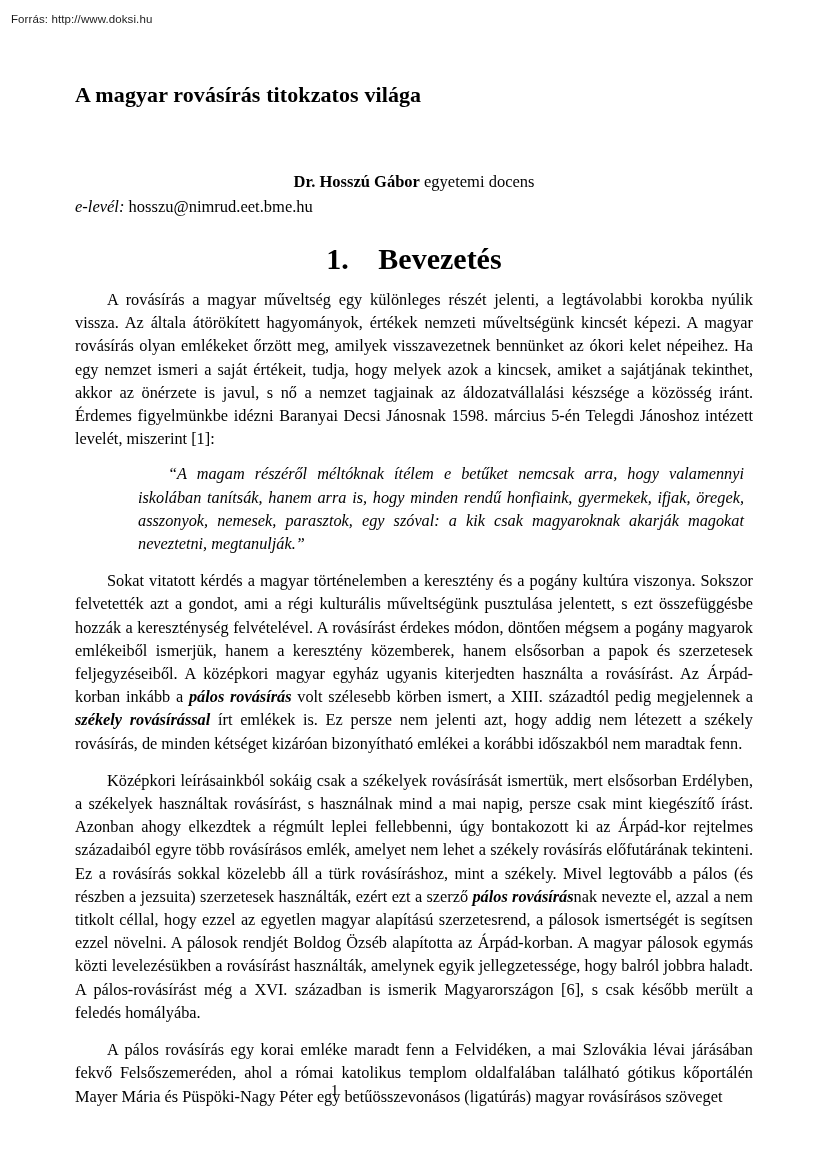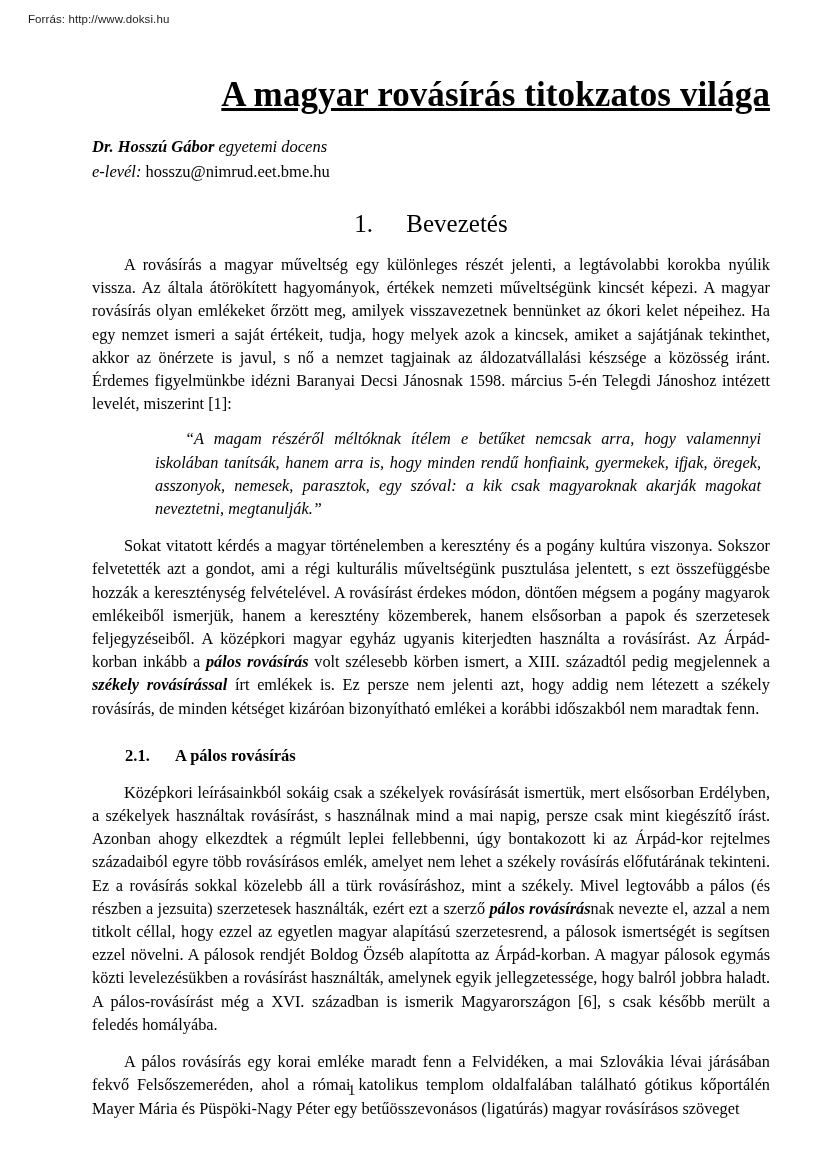--- a/index.html
+++ b/index.html
@@ -11,21 +11,21 @@
     width: 827px;
     height: 1170px;
     font-family: "Liberation Serif", "DejaVu Serif", serif;
     color: #000000;
     position: relative;
     overflow: hidden;
   }
 
   .page {
     position: absolute;
-    top: 0; left: 17px;
+    top: 0; left: 0;
     width: 669px;
     height: 1170px;
     box-sizing: border-box;
   }
 
   
   .source-header {
     position: absolute;
     top: 12px;
     left: 11px;
@@ -39,50 +39,49 @@
 
   
   .content {
     position: absolute;
     left: 75px;
     top: 70px;
     width: 678px;
   }
 
   .doc-title {
-    font-size: 35px;
+    font-size: 22px;
     font-weight: bold;
-    text-align: right;
+    text-align: left;
     margin: 0 0 0 0;
     padding-top: 8px;
     line-height: 34px;
     letter-spacing: 0.1px;
-    text-decoration: underline;
   }
 
   .byline {
+    text-align: center;
     font-size: 16.5px;
     line-height: 24px;
-    margin-top: 23px;
-    font-style: italic;
+    margin-top: 58px;
   }
   .byline .author { font-weight: bold; }
   .byline .role { font-weight: normal; }
 
   .email-line {
     text-align: left;
     font-size: 16.5px;
     line-height: 24px;
     margin-top: 1px;
   }
   .email-line .label { font-style: italic; }
 
   h1.section {
-    font-size: 25px;
-    font-weight: normal;
+    font-size: 30px;
+    font-weight: bold;
     text-align: center;
     margin: 25px 0 0 0;
     line-height: 30px;
   }
   h1.section .num { display: inline-block; min-width: 52px; text-align: left; }
 
   h2.subsection {
     font-size: 16.5px;
     font-weight: bold;
     margin: 25px 0 0 33px;
@@ -146,23 +145,20 @@
       <span class="num">1.</span><span>Bevezetés</span>
     </h1>
 
     <p class="body first-after-heading">A rovásírás a magyar műveltség egy különleges részét jelenti, a legtávolabbi korokba nyúlik vissza. Az általa átörökített hagyományok, értékek nemzeti műveltségünk kincsét képezi. A magyar rovásírás olyan emlékeket őrzött meg, amilyek visszavezetnek bennünket az ókori kelet népeihez. Ha egy nemzet ismeri a saját értékeit, tudja, hogy melyek azok a kincsek, amiket a sajátjának tekinthet, akkor az önérzete is javul, s nő a nemzet tagjainak az áldozatvállalási készsége a közösség iránt. Érdemes figyelmünkbe idézni Baranyai Decsi Jánosnak 1598. március 5-én Telegdi Jánoshoz intézett levelét, miszerint [1]:</p>
 
     <blockquote class="quote">“A magam részéről méltóknak ítélem e betűket nemcsak arra, hogy valamennyi iskolában tanítsák, hanem arra is, hogy minden rendű honfiaink, gyermekek, ifjak, öregek, asszonyok, nemesek, parasztok, egy szóval: a kik csak magyaroknak akarják magokat neveztetni, megtanulják.”</blockquote>
 
 
     <p class="body first-after-heading"><span>Sokat vitatott kérdés a magyar történelemben a keresztény és a pogány kultúra viszonya. Sokszor felvetették azt a gondot, ami a régi kulturális műveltségünk pusztulása jelentett, s ezt összefüggésbe hozzák a kereszténység felvételével. A rovásírást érdekes módon, döntően mégsem a pogány magyarok emlékeiből ismerjük, hanem a keresztény közemberek, hanem elsősorban a papok és szerzetesek feljegyzéseiből. A középkori magyar egyház ugyanis kiterjedten használta a rovásírást. Az Árpád-korban inkább a </span><span class="it">pálos rovásírás</span><span> volt szélesebb körben ismert, a XIII. századtól pedig megjelennek a </span><span class="it">székely rovásírással</span><span> írt emlékek is. Ez persze nem jelenti azt, hogy addig nem létezett a székely rovásírás, de minden kétséget kizáróan bizonyítható emlékei a korábbi időszakból nem maradtak fenn.</span></p>
 
-    <h2 class="subsection">
-      <span class="num">2.1.</span><span>A pálos rovásírás</span>
-    </h2>
 
     <p class="body first-after-heading"><span>Középkori leírásainkból sokáig csak a székelyek rovásírását ismertük, mert elsősorban Erdélyben, a székelyek használtak rovásírást, s használnak mind a mai napig, persze csak mint kiegészítő írást. Azonban ahogy elkezdtek a régmúlt leplei fellebbenni, úgy bontakozott ki az Árpád-kor rejtelmes századaiból egyre több rovásírásos emlék, amelyet nem lehet a székely rovásírás előfutárának tekinteni. Ez a rovásírás sokkal közelebb áll a türk rovásíráshoz, mint a székely. Mivel legtovább a pálos (és részben a jezsuita) szerzetesek használták, ezért ezt a szerző </span><span class="it">pálos rovásírás</span><span>nak nevezte el, azzal a nem titkolt céllal, hogy ezzel az egyetlen magyar alapítású szerzetesrend, a pálosok ismertségét is segítsen ezzel növelni. A pálosok rendjét Boldog Özséb alapította az Árpád-korban. A magyar pálosok egymás közti levelezésükben a rovásírást használták, amelynek egyik jellegzetessége, hogy balról jobbra haladt. A pálos-rovásírást még a XVI. században is ismerik Magyarországon [6], s csak később merült a feledés homályába.</span></p>
 
     <p class="body">A pálos rovásírás egy korai emléke maradt fenn a Felvidéken, a mai Szlovákia lévai járásában fekvő Felsőszemeréden, ahol a római katolikus templom oldalfalában található gótikus kőportálén Mayer Mária és Püspöki-Nagy Péter egy betűösszevonásos (ligatúrás) magyar rovásírásos szöveget</p>
 
   </div>
 
   <div class="page-number">1</div>
 
 </div>

